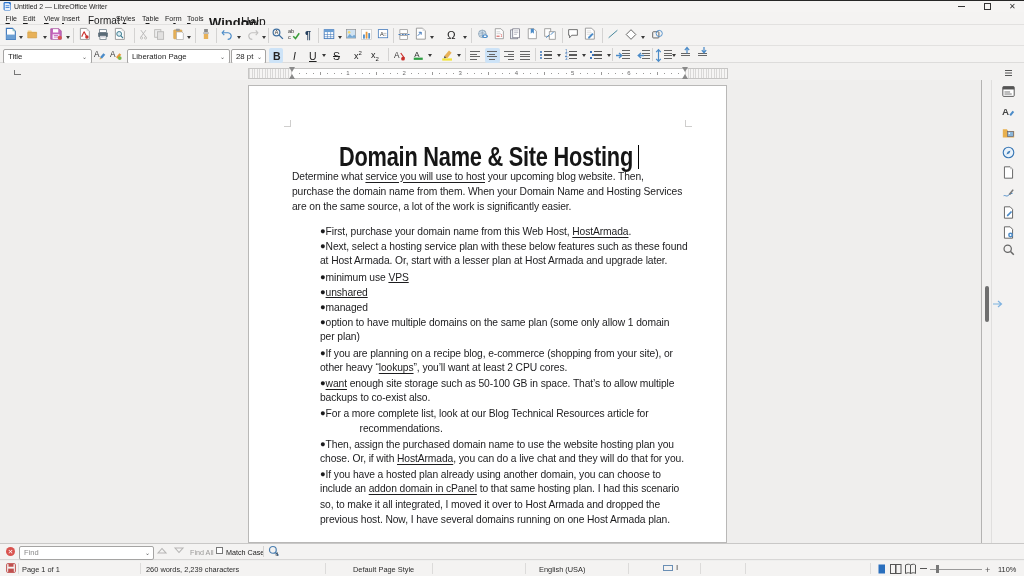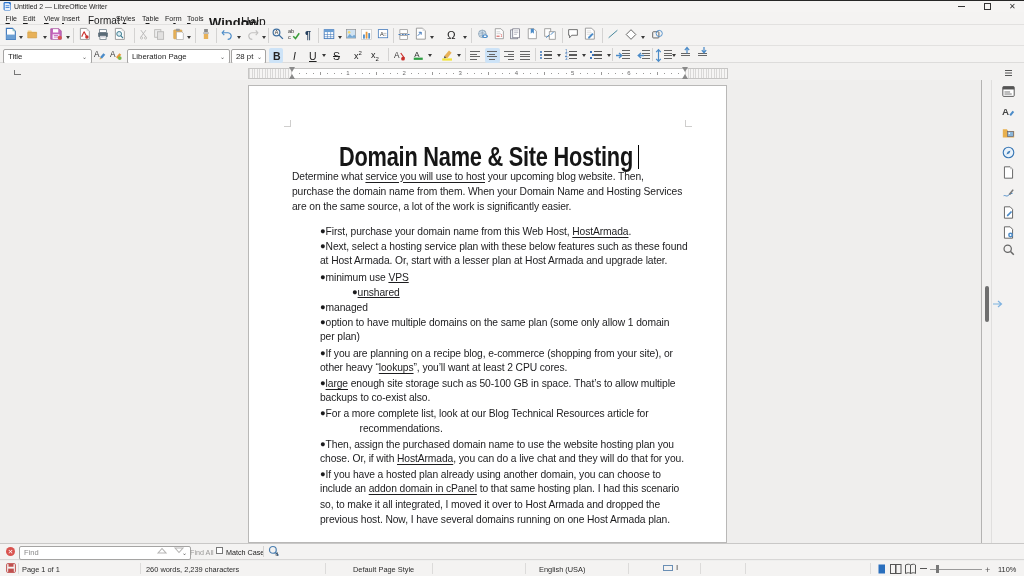--- a/index.html
+++ b/index.html
@@ -426,27 +426,27 @@
   <div id="doccontent">
       <div class="abs" style="left:339px;top:61.5px;width:300px;"><span style="display:inline-block;white-space:nowrap;font-weight:bold;font-size:27px;color:#161616;transform-origin:0 0;transform:scaleX(0.807);letter-spacing:-0.3px;">Domain Name &amp; Site Hosting</span></div>
 <div class="abs" style="left:638px;top:64.5px;width:1.3px;height:24px;background:#000;"></div>
 <div class="docline" style="left:292px;top:90.5px;">Determine what <u>service you will use to host</u> your upcoming blog website. Then,</div>
 <div class="docline" style="left:292px;top:105.9px;">purchase the domain name from them. When your Domain Name and Hosting Services</div>
 <div class="docline" style="left:292px;top:121.2px;">are on the same source, a lot of the work is significantly easier.</div>
 <div class="docline" style="left:320px;top:145.0px;"><span style="font-size:9.5px;vertical-align:0.6px;">●</span>First, purchase your domain name from this Web Host, <u>HostArmada</u>.</div>
 <div class="docline" style="left:320px;top:160.2px;"><span style="font-size:9.5px;vertical-align:0.6px;">●</span>Next, select a hosting service plan with these below features such as these found</div>
 <div class="docline" style="left:320px;top:175.4px;">at Host Armada. Or, start with a lesser plan at Host Armada and upgrade later.</div>
 <div class="docline" style="left:320px;top:190.6px;"><span style="font-size:9.5px;vertical-align:0.6px;">●</span>minimum use <u>VPS</u></div>
-<div class="docline" style="left:320px;top:205.8px;margin-left:32px;"><span style="font-size:9.5px;vertical-align:0.6px;">●</span><u>unshared</u></div>
+<div class="docline" style="left:320px;top:205.8px;"><span style="font-size:9.5px;vertical-align:0.6px;">●</span><u>unshared</u></div>
 <div class="docline" style="left:320px;top:221.0px;"><span style="font-size:9.5px;vertical-align:0.6px;">●</span>managed</div>
 <div class="docline" style="left:320px;top:236.2px;"><span style="font-size:9.5px;vertical-align:0.6px;">●</span>option to have multiple domains on the same plan (some only allow 1 domain</div>
 <div class="docline" style="left:320px;top:251.4px;">per plan)</div>
 <div class="docline" style="left:320px;top:266.6px;"><span style="font-size:9.5px;vertical-align:0.6px;">●</span>If you are planning on a recipe blog, e-commerce (shopping from your site), or</div>
 <div class="docline" style="left:320px;top:281.8px;">other heavy “<u>lookups</u>”, you’ll want at least 2 CPU cores.</div>
-<div class="docline" style="left:320px;top:297.0px;"><span style="font-size:9.5px;vertical-align:0.6px;">●</span><u>large</u> enough site storage such as 50-100 GB in space. That’s to allow multiple</div>
+<div class="docline" style="left:320px;top:297.0px;"><span style="font-size:9.5px;vertical-align:0.6px;">●</span><u>want</u> enough site storage such as 50-100 GB in space. That’s to allow multiple</div>
 <div class="docline" style="left:320px;top:312.2px;">backups to co-exist also.</div>
 <div class="docline" style="left:320px;top:327.4px;"><span style="font-size:9.5px;vertical-align:0.6px;">●</span>For a more complete list, look at our Blog Technical Resources article for</div>
 <div class="docline" style="left:320px;top:342.6px;padding-left:40px;">recommendations.</div>
 <div class="docline" style="left:320px;top:357.8px;"><span style="font-size:9.5px;vertical-align:0.6px;">●</span>Then, assign the purchased domain name to use the website hosting plan you</div>
 <div class="docline" style="left:320px;top:373.0px;">chose. Or, if with <u>HostArmada</u>, you can do a live chat and they will do that for you.</div>
 <div class="docline" style="left:320px;top:388.2px;"><span style="font-size:9.5px;vertical-align:0.6px;">●</span>If you have a hosted plan already using another domain, you can choose to</div>
 <div class="docline" style="left:320px;top:403.4px;">include an <u>addon domain in cPanel</u> to that same hosting plan. I had this scenario</div>
 <div class="docline" style="left:320px;top:418.6px;">so, to make it all integrated, I moved it over to Host Armada and dropped the</div>
 <div class="docline" style="left:320px;top:433.8px;">previous host. Now, I have several domains running on one Host Armada plan.</div>
     </div>
@@ -499,21 +499,21 @@
       <path d="M10.5 10.5l4 4" stroke="#666" stroke-width="1.8"></path>
     </svg>
   </div>
 
 <svg style="left:992px;top:300px" width="11" height="8" viewBox="0 0 11 8">
   <path d="M1 4h8M6 1l3.5 3L6 7" stroke="#7fb3e0" stroke-width="1.2" fill="none"></path>
 </svg>
 
 <div class="abs" style="left:0;top:543px;width:1024px;height:17px;background:#f4f3f2;border-top:1px solid #c9c8c7;border-bottom:1px solid #d8d7d6;box-sizing:border-box;"></div>
 <div class="abs" style="left:6px;top:547px;width:9px;height:9px;border-radius:50%;background:#d9534f;color:#fff;font-size:6.5px;line-height:9px;text-align:center;">✕</div>
-<div class="combo" style="left:19px;top:545.5px;width:133px;height:12px;padding-left:37px;">
+<div class="combo" style="left:19px;top:545.5px;width:133px;height:12px;">
   <span style="position:absolute;left:4px;top:1.5px;font-size:7.5px;color:#8a8a8a;">Find</span>
   <div class="cmbarrow" style="width:9px;">
       <span style="font-size:6px;color:#555;">⌄</span>
     </div>
 </div>
 <svg style="left:157px;top:547px" width="10" height="7" viewBox="0 0 10 7">
     <path d="M1 6L5 1.5 9 6z" fill="none" stroke="#b5b4b3" stroke-width="1.1"></path>
   </svg>
 <svg style="left:174px;top:547px" width="10" height="7" viewBox="0 0 10 7">
     <path d="M1 1l4 4.5L9 1z" fill="none" stroke="#b5b4b3" stroke-width="1.1"></path>

